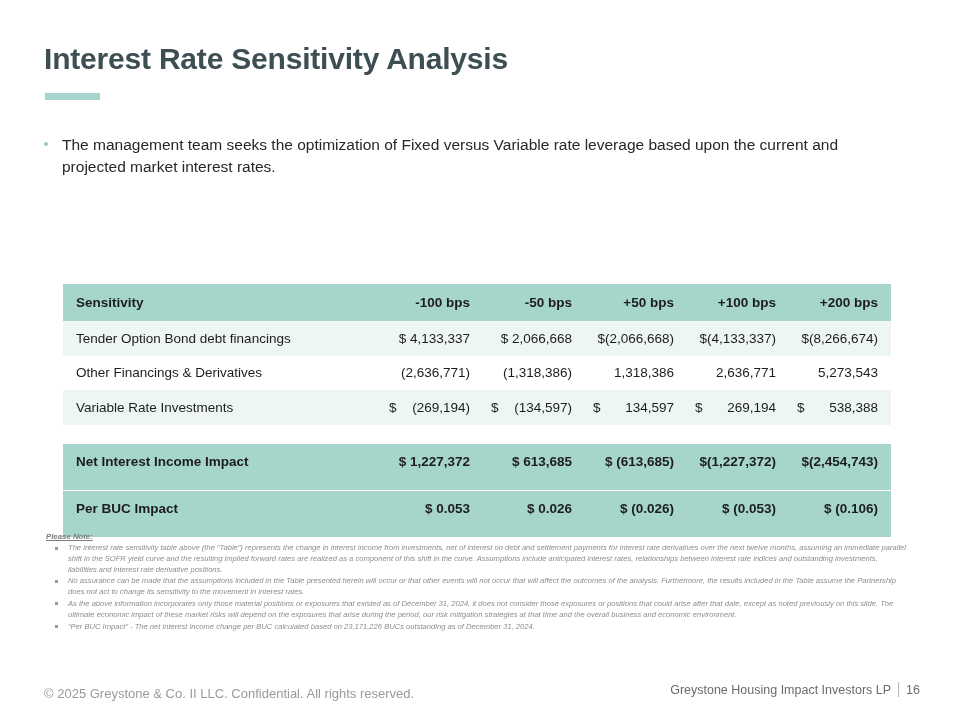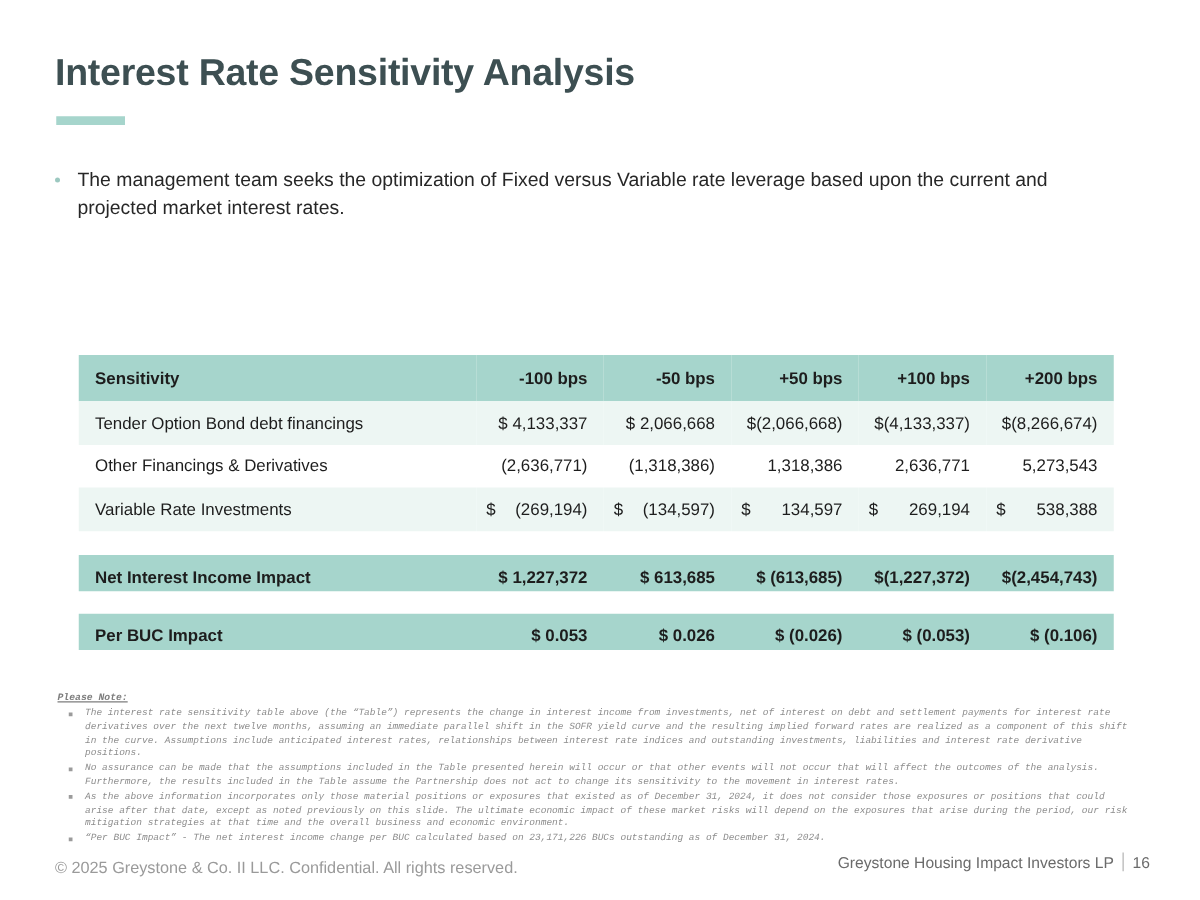--- a/index.html
+++ b/index.html
@@ -133,21 +133,21 @@
     padding-left: 8px;
   }
   .split .cur { flex: 0 0 auto; }
   .split .val { flex: 0 0 auto; }
 
   
   .band {
     position: absolute;
     left: 63px;
     width: 828px;
-    height: 29px;
+    height: 46px;
     background: #a6d5cc;
   }
   .band.net  { top: 444px; }
   .band.buc  { top: 491px; }
   .band table {
     border-collapse: collapse;
     width: 828px;
     table-layout: fixed;
     height: 35px;
   }
@@ -166,27 +166,26 @@
   .band td.num {
     text-align: right;
     padding-right: 13px;
     white-space: nowrap;
   }
 
   
   .notes {
     position: absolute;
     left: 46px;
-    top: 554px;
+    top: 531px;
     width: 860px;
     color: #8d8d8d;
     font-size: 7.6px;
     line-height: 1.42;
     font-style: italic;
-    font-family: Liberation Mono, monospace;
   }
   .notes .hdr {
     font-weight: bold;
     font-style: italic;
     text-decoration: underline;
     color: #7d7d7d;
     margin-bottom: 1px;
     font-size: 7.8px;
   }
   .notes ul {

